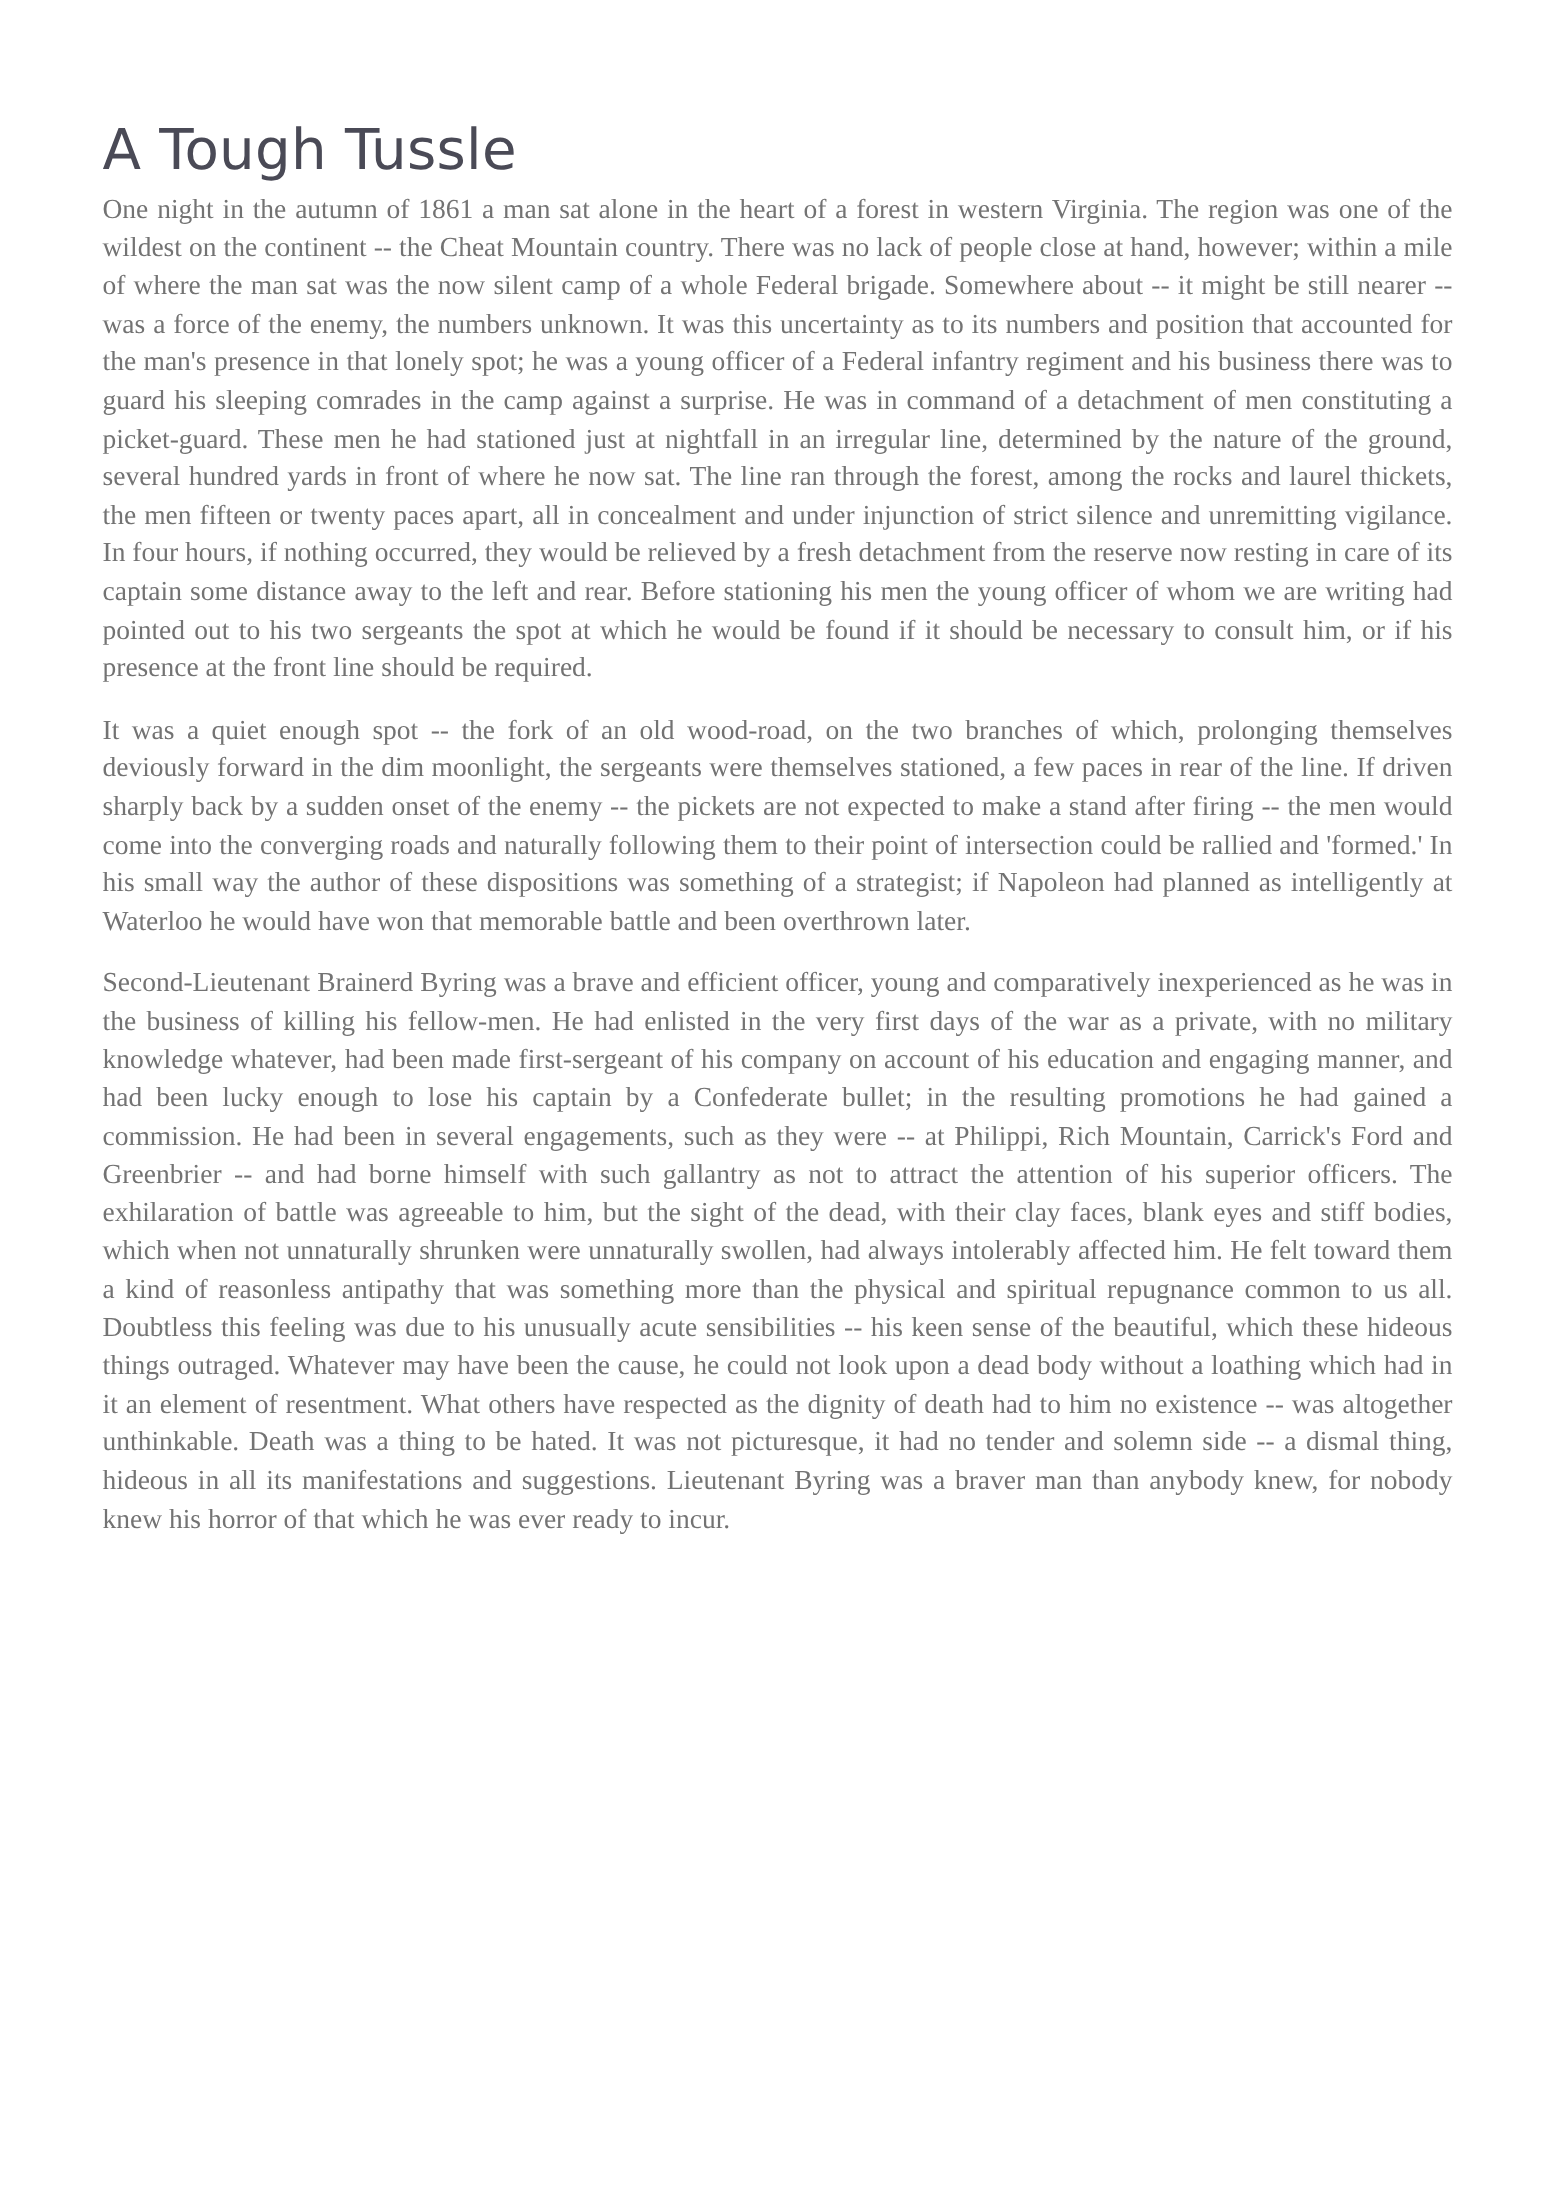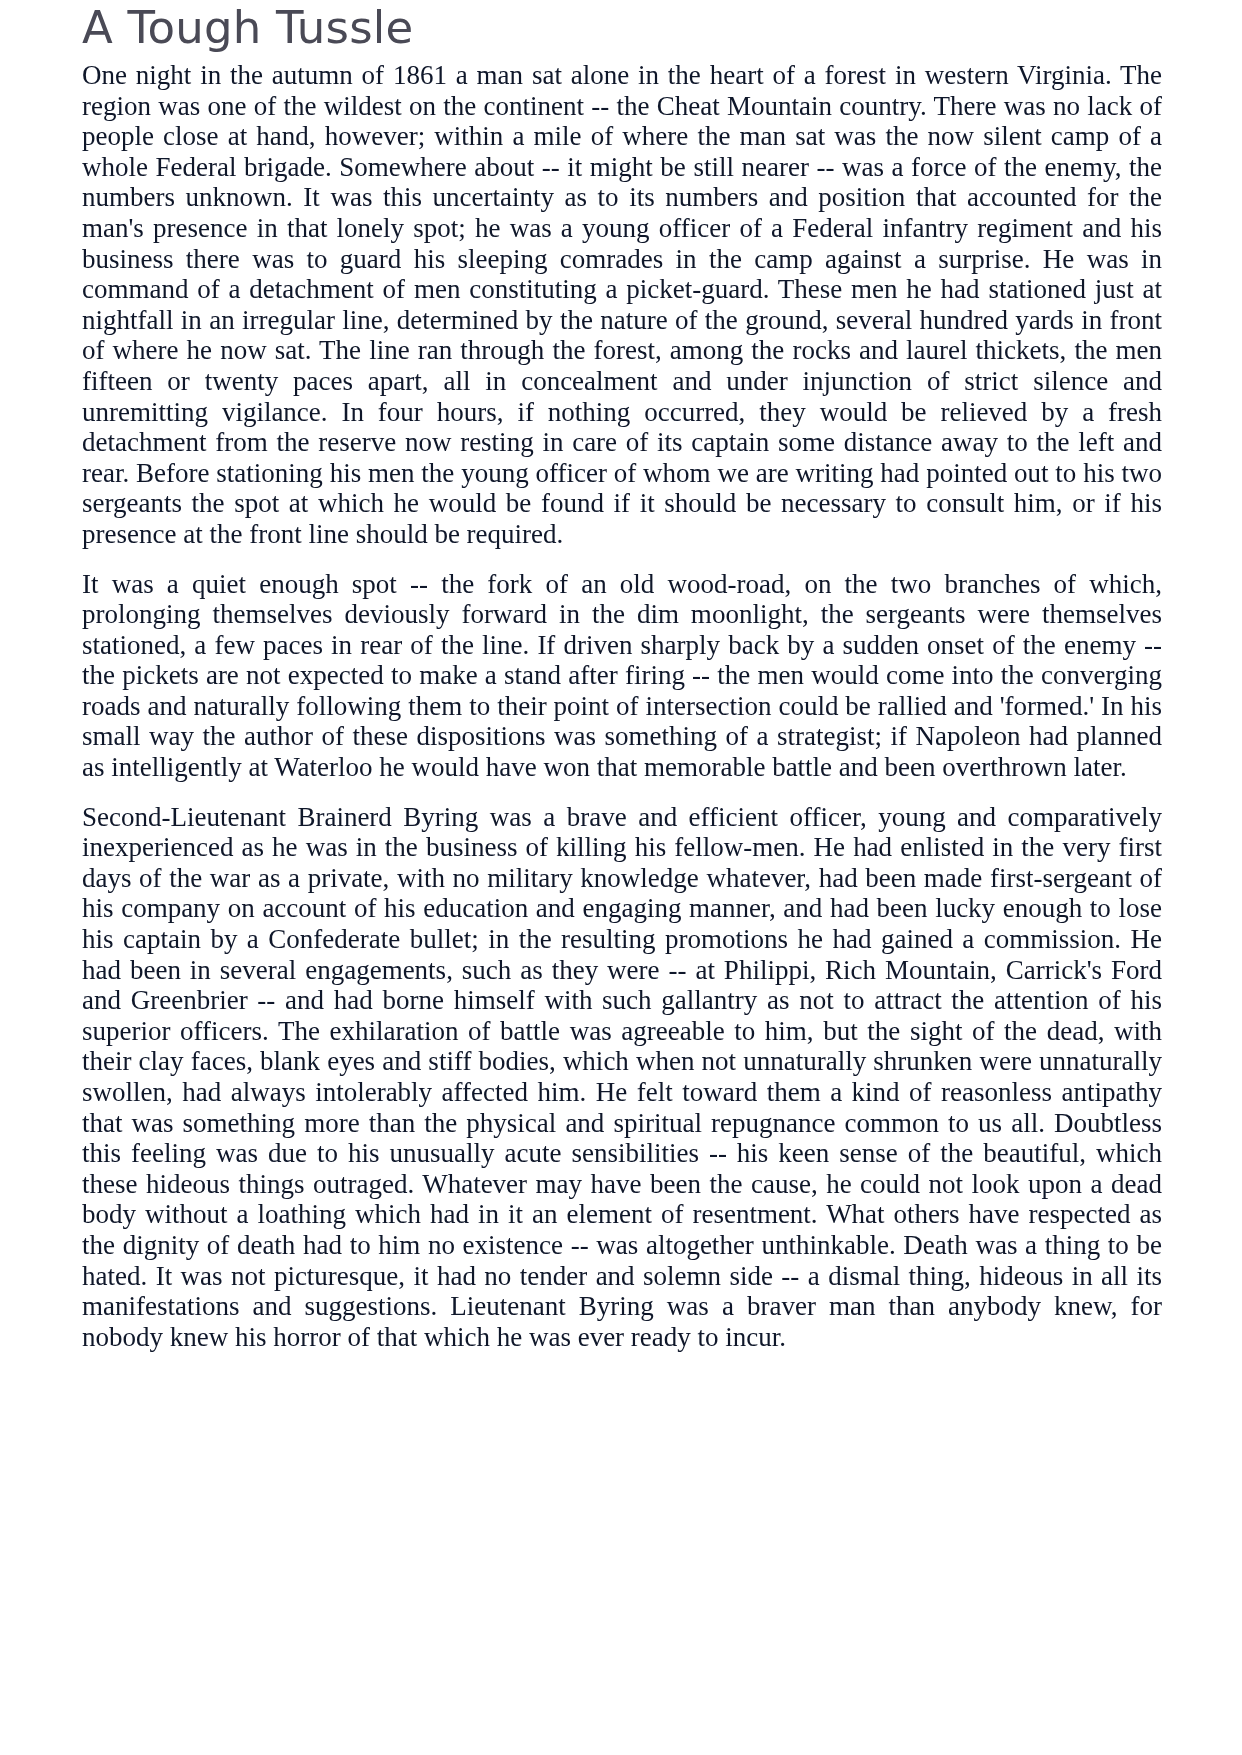--- a/index.html
+++ b/index.html
@@ -14,35 +14,36 @@
       overflow: hidden;
     }
     .page {
       position: absolute;
       left: 82px;
       top: 0;
       width: 1080px;
     }
     .doc-title {
       margin: 0;
+      padding-top: 92px;
       font-family: "DejaVu Sans", sans-serif;
       font-weight: normal;
       font-size: 45px;
       line-height: 56px;
       color: #4a4a56;
       letter-spacing: 0.2px;
     }
     .body-text {
       margin-top: 4px;
     }
     .para {
       font-family: "Liberation Serif", serif;
-      font-size: 27px;
+      font-size: 22px;
       line-height: 30.6px;
-      color: #0f172a;
+      color: #737373;
       text-align: justify;
       margin: 0 0 19px 0;
       hyphens: none;
     }
   </style>
 </head>
 <body>
 
 <div class="page">
   <h1 class="doc-title">A Tough Tussle</h1>

